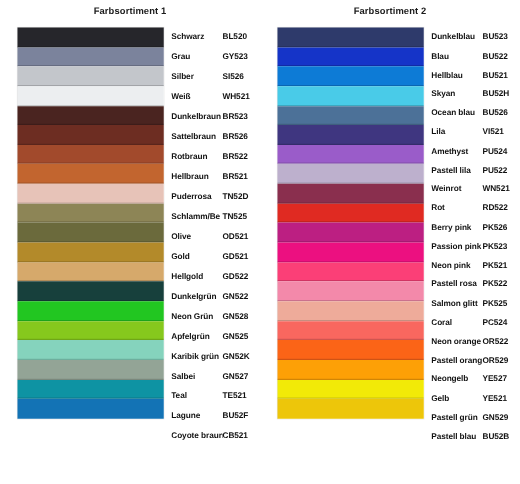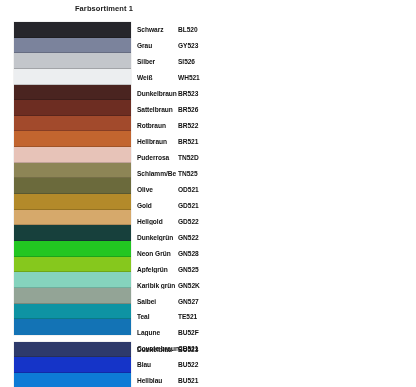--- a/index.html
+++ b/index.html
@@ -2,21 +2,21 @@
 <html><head>
 <meta charset="utf-8">
 <style>
   html,body{margin:0;padding:0;}
   body{
     width:416px;height:387px;
     background:#ffffff;
     font-family:"Liberation Sans", sans-serif;
     overflow:hidden;
   }
-  .sheet{position:relative;width:416px;height:275px;display:flex;flex-direction:column;}
+  .sheet{position:relative;width:416px;height:275px;display:flex;}
   .col{position:relative;width:208px;height:387px;}
   .col-title{
     text-align:center;
     font-size:7.5px;
     font-weight:bold;
     color:#1a1a1a;
     letter-spacing:.1px;
     padding-top:4px;
     height:11px;
     line-height:9px;
@@ -185,20 +185,21 @@
             <span class="lbl-code">BU52F</span>
           </div>
           <div class="label-row" style="top: 328.373px;">
             <span class="lbl-name">Coyote braun</span>
             <span class="lbl-code">CB521</span>
           </div>
         </div>
     </div>
   </div>
   <div class="col">
+    <div class="col-title">Farbsortiment 2</div>
     <div class="col-body">
       <div class="swatch-stack" id="stack-1" style="margin-top: 7px;">
           <div class="swatch" style="height: 15.65px; background: rgb(46, 58, 107);"></div>
           <div class="swatch" style="height: 15.65px; background: rgb(21, 52, 200);"></div>
           <div class="swatch" style="height: 15.65px; background: rgb(13, 123, 214);"></div>
           <div class="swatch" style="height: 15.65px; background: rgb(73, 203, 232);"></div>
           <div class="swatch" style="height: 15.65px; background: rgb(76, 113, 152);"></div>
           <div class="swatch" style="height: 15.65px; background: rgb(63, 54, 128);"></div>
           <div class="swatch" style="height: 15.65px; background: rgb(154, 92, 201);"></div>
           <div class="swatch" style="height: 15.65px; background: rgb(189, 176, 205);"></div>

